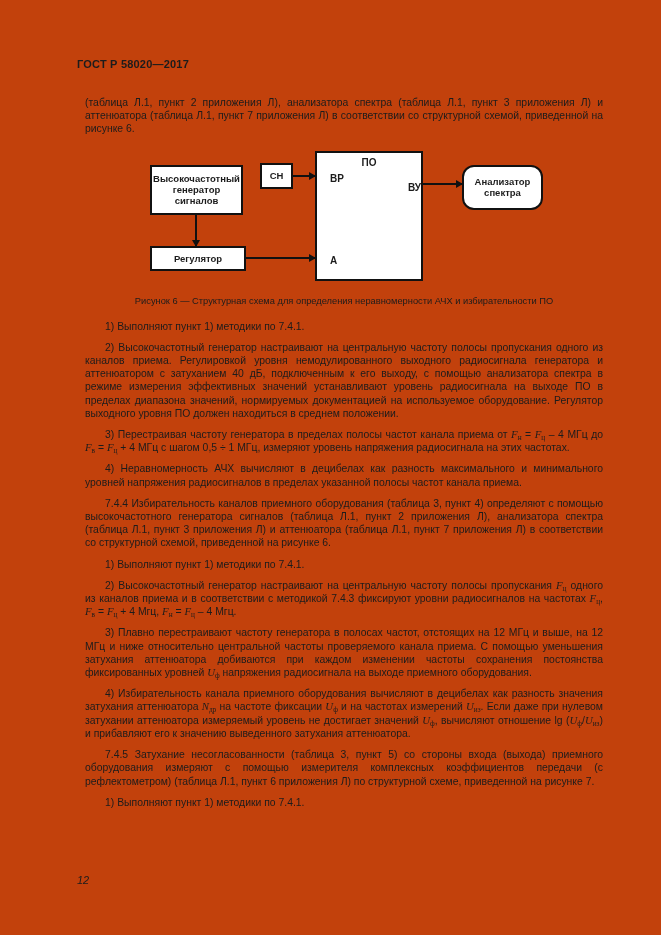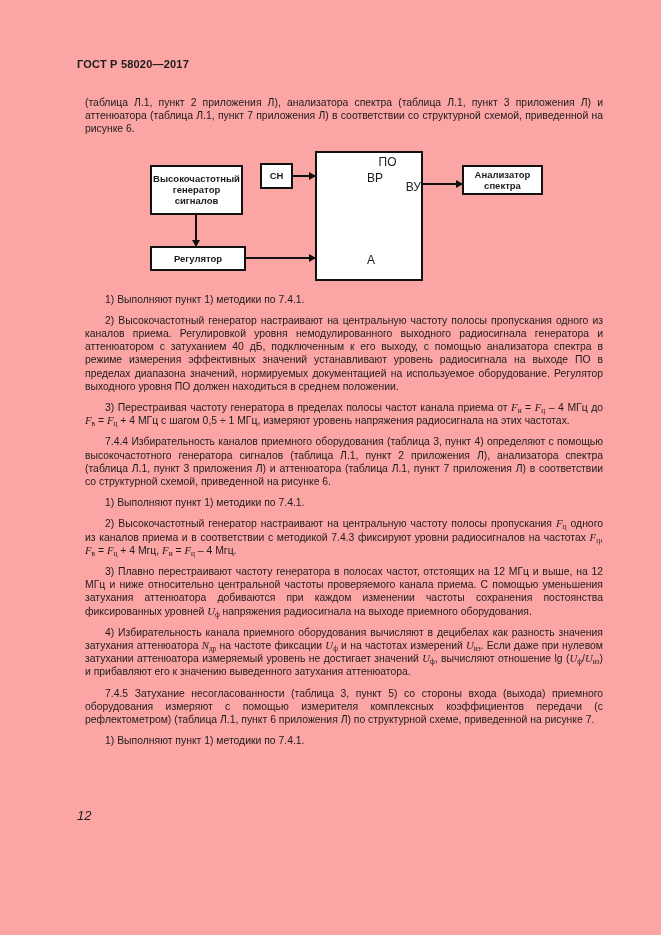--- a/index.html
+++ b/index.html
@@ -1,20 +1,20 @@
 <!DOCTYPE html>
 <html><head>
 <meta charset="utf-8">
 <style>
   html, body { margin: 0; padding: 0; background: #ffffff; }
   .page {
     position: relative;
     width: 661px;
     height: 935px;
-    background: #fca5a5;
+    background: #c2410c;
     font-family: "Liberation Sans", sans-serif;
     color: #1c1c1c;
     overflow: hidden;
   }
   .doc-header {
     position: absolute;
     left: 77px;
     top: 58px;
     font-size: 11px;
     font-weight: bold;
@@ -51,23 +51,23 @@
     justify-content: center;
     text-align: center;
     font-size: 9.5px;
     font-weight: bold;
     line-height: 11px;
     box-sizing: border-box;
   }
   .box-generator  { left: 73px;  top: 16px; width: 93px;  height: 50px; padding: 0 4px; }
   .box-sn         { left: 183px; top: 14px; width: 33px;  height: 26px; }
   .box-po         { left: 238px; top: 2px;  width: 108px; height: 130px; }
-  .box-analyzer   { left: 385px; top: 16px; width: 81px;  height: 30px; padding: 0 6px; }
+  .box-analyzer   { left: 385px; top: 16px; width: 81px;  height: 45px; padding: 0 6px; border-radius: 12px; }
   .box-attenuator { left: 73px;  top: 97px; width: 96px;  height: 25px; }
-  .po-inner-label { position: absolute; font-size: 12px; font-weight: normal; padding-left: 37px; }
+  .po-inner-label { position: absolute; font-size: 10px; font-weight: bold; }
   .lbl-po { top: 4px;  left: 0; right: 0; text-align: center; }
   .lbl-vr { top: 20px; left: 13px; }
   .lbl-vu { top: 29px; right: 0; }
   .lbl-a  { bottom: 13px; left: 13px; }
 
   .arrow-h { position: absolute; height: 2px; background: #111; }
   .arrow-h::after {
     content: "";
     position: absolute;
     right: -1px; top: -3px;
@@ -105,22 +105,22 @@
   .content sub {
     font-family: "Liberation Serif", serif;
     font-size: 7.3px;
     line-height: 0;
     vertical-align: -2px;
   }
 
   .page-number {
     position: absolute;
     left: 77px;
-    top: 808px;
-    font-size: 13px;
+    top: 874px;
+    font-size: 11px;
     font-style: italic;
   }
 </style>
 </head>
 <body>
 
 <div class="page">
 
   <div class="doc-header">ГОСТ Р 58020—2017</div>
 
@@ -145,25 +145,27 @@
         <div class="dbox box-analyzer">Анализатор спектра</div>
 
         <div class="dbox box-attenuator">Регулятор</div>
 
         <div class="arrow-h arr-sn-po"></div>
         <div class="arrow-v arr-gen-att"></div>
         <div class="arrow-h arr-att-po"></div>
         <div class="arrow-h arr-po-an"></div>
 
       </div>
+      <figcaption>Рисунок 6 — Структурная схема для определения неравномерности АЧХ и избирательности ПО</figcaption>
     </figure>
 
     <p>1) Выполняют пункт 1) методики по 7.4.1.</p>
     <p>2) Высокочастотный генератор настраивают на центральную частоту полосы пропускания одного из каналов приема. Регулировкой уровня немодулированного выходного радиосигнала генератора и аттенюатором с затуханием 40 дБ, подключенным к его выходу, с помощью анализатора спектра в режиме измерения эффективных значений устанавливают уровень радиосигнала на выходе ПО в пределах диапазона значений, нормируемых документацией на используемое оборудование. Регулятор выходного уровня ПО должен находиться в среднем положении.</p>
     <p>3) Перестраивая частоту генератора в пределах полосы частот канала приема от <i class="var">F</i><sub>н</sub> = <i class="var">F</i><sub>ц</sub> – 4 МГц до <i class="var">F</i><sub>в</sub> = <i class="var">F</i><sub>ц</sub> + 4 МГц с шагом 0,5 ÷ 1 МГц, измеряют уровень напряжения радиосигнала на этих частотах.</p>
+    <p>4) Неравномерность АЧХ вычисляют в децибелах как разность максимального и минимального уровней напряжения радиосигналов в пределах указанной полосы частот канала приема.</p>
     <p>7.4.4 Избирательность каналов приемного оборудования (таблица 3, пункт 4) определяют с помощью высокочастотного генератора сигналов (таблица Л.1, пункт 2 приложения Л), анализатора спектра (таблица Л.1, пункт 3 приложения Л) и аттенюатора (таблица Л.1, пункт 7 приложения Л) в соответствии со структурной схемой, приведенной на рисунке 6.</p>
     <p>1) Выполняют пункт 1) методики по 7.4.1.</p>
     <p>2) Высокочастотный генератор настраивают на центральную частоту полосы пропускания <i class="var">F</i><sub>ц</sub> одного из каналов приема и в соответствии с методикой 7.4.3 фиксируют уровни радиосигналов на частотах <i class="var">F</i><sub>ц</sub>, <i class="var">F</i><sub>в</sub> = <i class="var">F</i><sub>ц</sub> + 4 Мгц, <i class="var">F</i><sub>н</sub> = <i class="var">F</i><sub>ц</sub> – 4 Мгц.</p>
     <p>3) Плавно перестраивают частоту генератора в полосах частот, отстоящих на 12 МГц и выше, на 12 МГц и ниже относительно центральной частоты проверяемого канала приема. С помощью уменьшения затухания аттенюатора добиваются при каждом изменении частоты сохранения постоянства фиксированных уровней <i class="var">U</i><sub>ф</sub> напряжения радиосигнала на выходе приемного оборудования.</p>
     <p>4) Избирательность канала приемного оборудования вычисляют в децибелах как разность значения затухания аттенюатора <i class="var">N</i><sub>др</sub> на частоте фиксации <i class="var">U</i><sub>ф</sub> и на частотах измерений <i class="var">U</i><sub>из</sub>. Если даже при нулевом затухании аттенюатора измеряемый уровень не достигает значений <i class="var">U</i><sub>ф</sub>, вычисляют отношение lg (<i class="var">U</i><sub>ф</sub>/<i class="var">U</i><sub>из</sub>) и прибавляют его к значению выведенного затухания аттенюатора.</p>
     <p>7.4.5 Затухание несогласованности (таблица 3, пункт 5) со стороны входа (выхода) приемного оборудования измеряют с помощью измерителя комплексных коэффициентов передачи (с рефлектометром) (таблица Л.1, пункт 6 приложения Л) по структурной схеме, приведенной на рисунке 7.</p>
     <p>1) Выполняют пункт 1) методики по 7.4.1.</p>
 
   </div>
 

